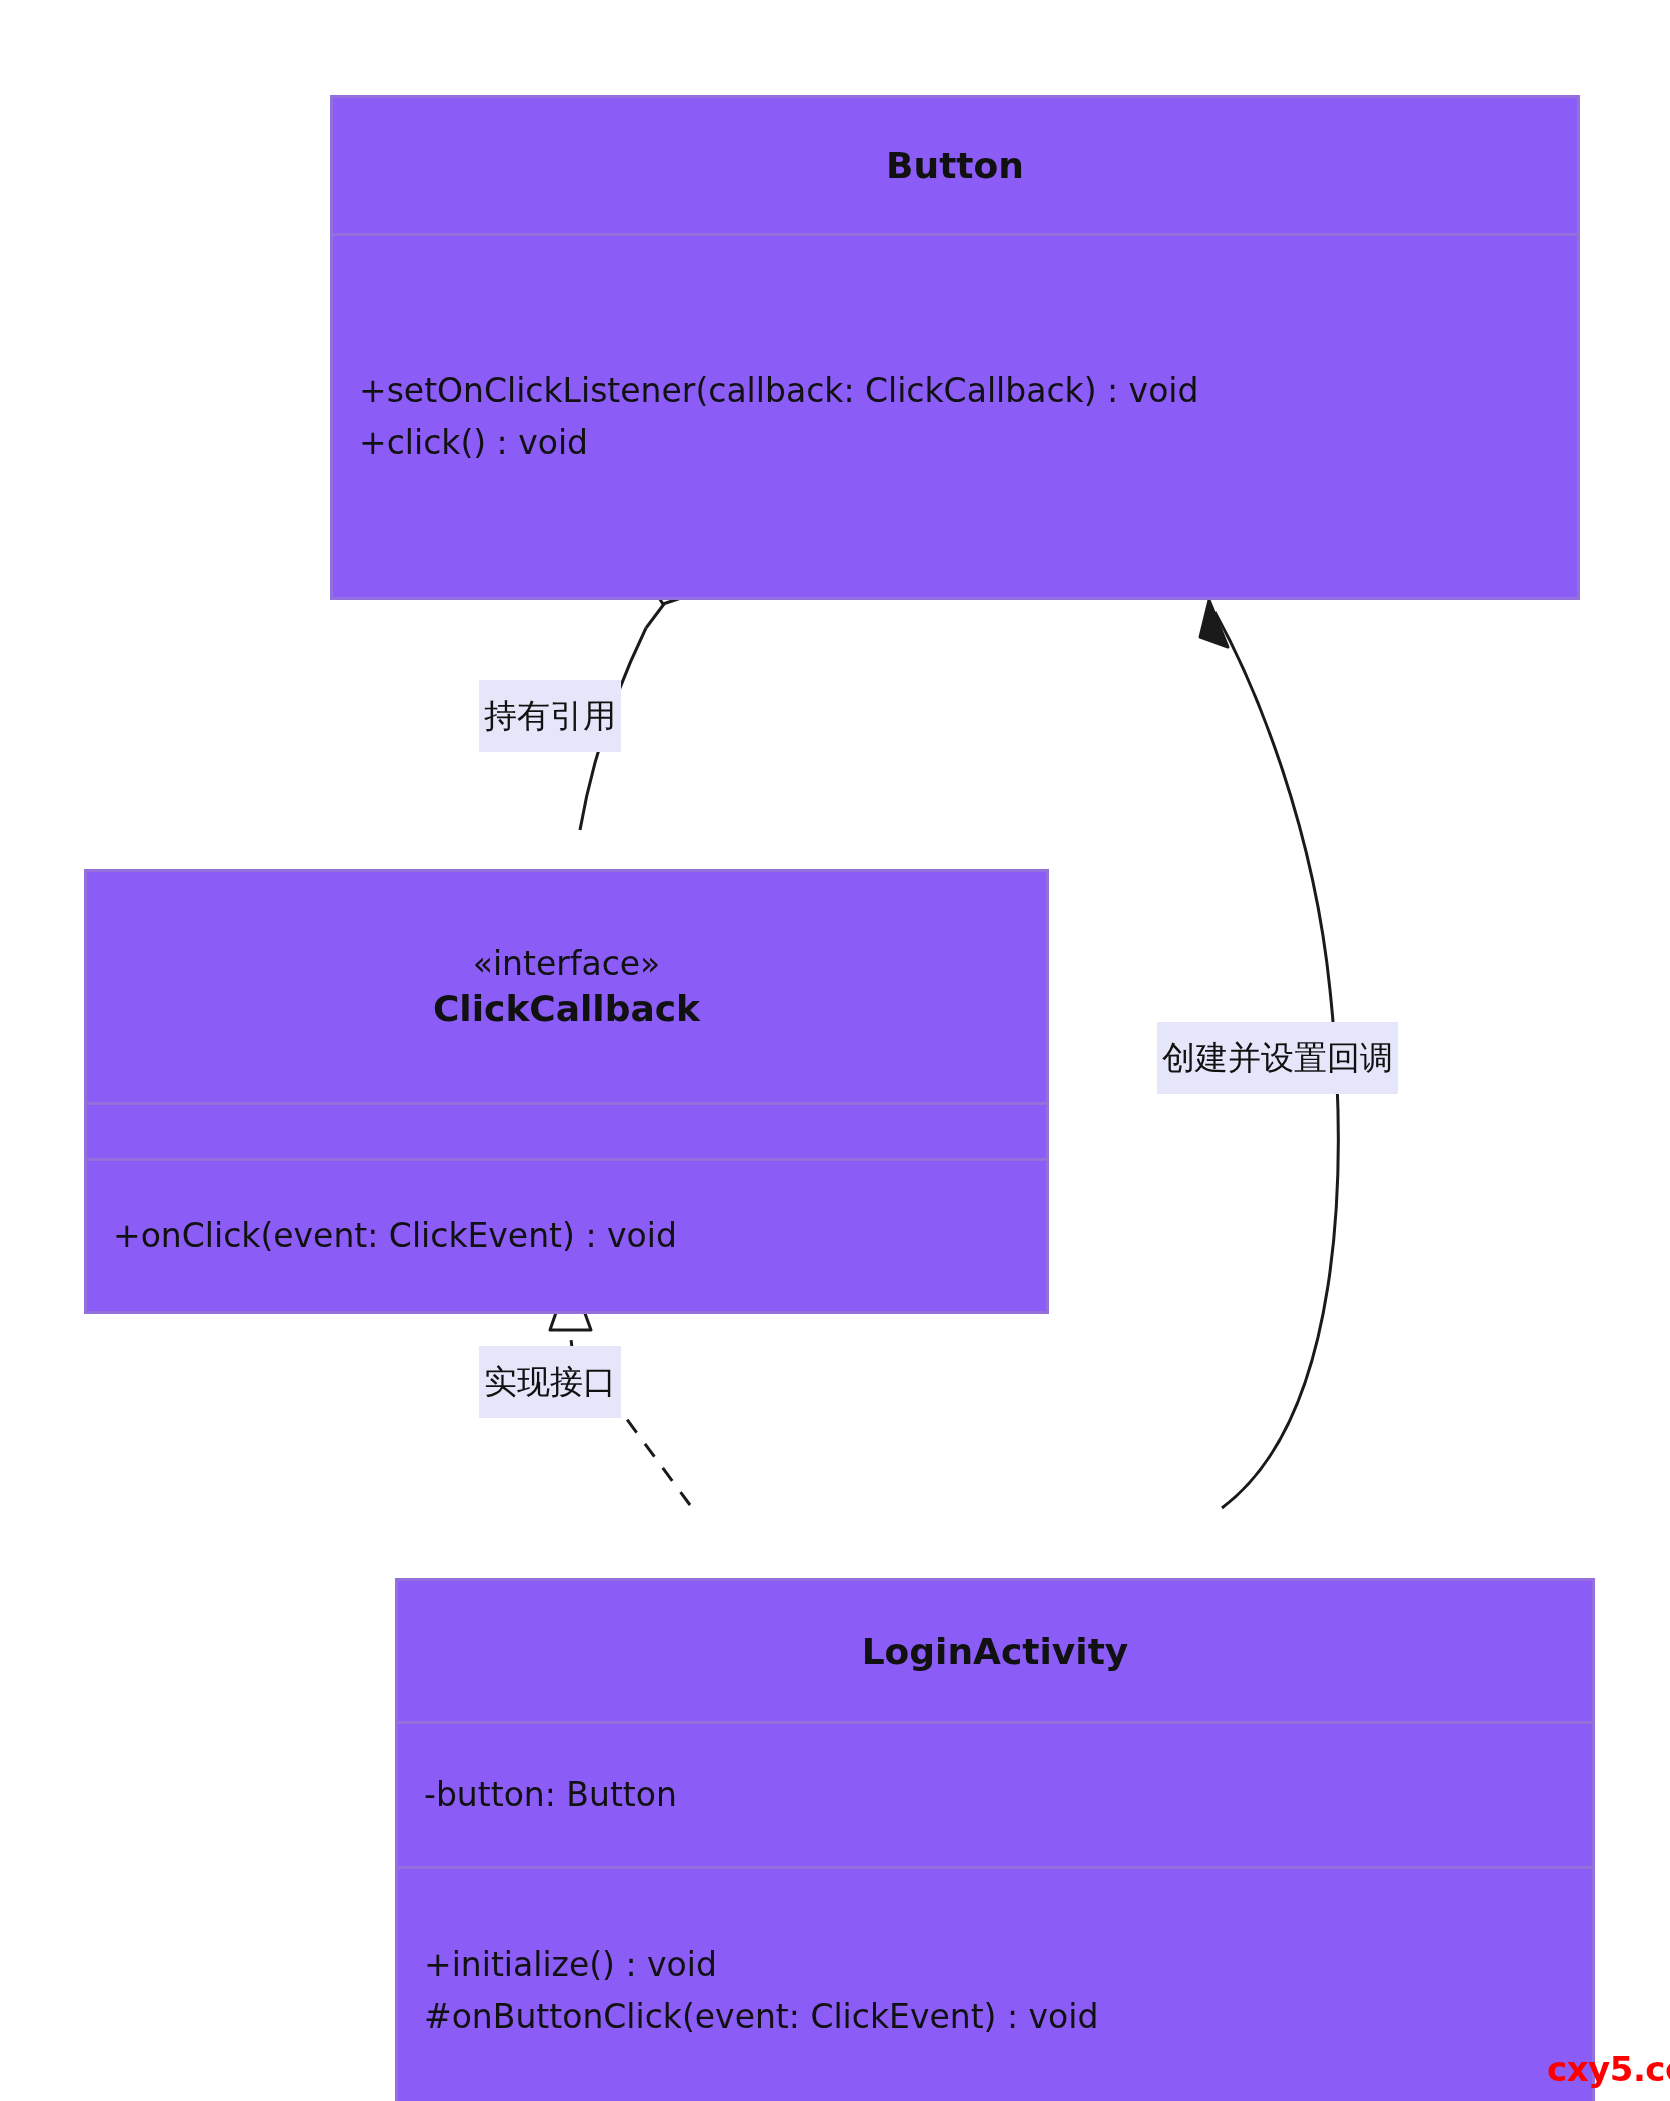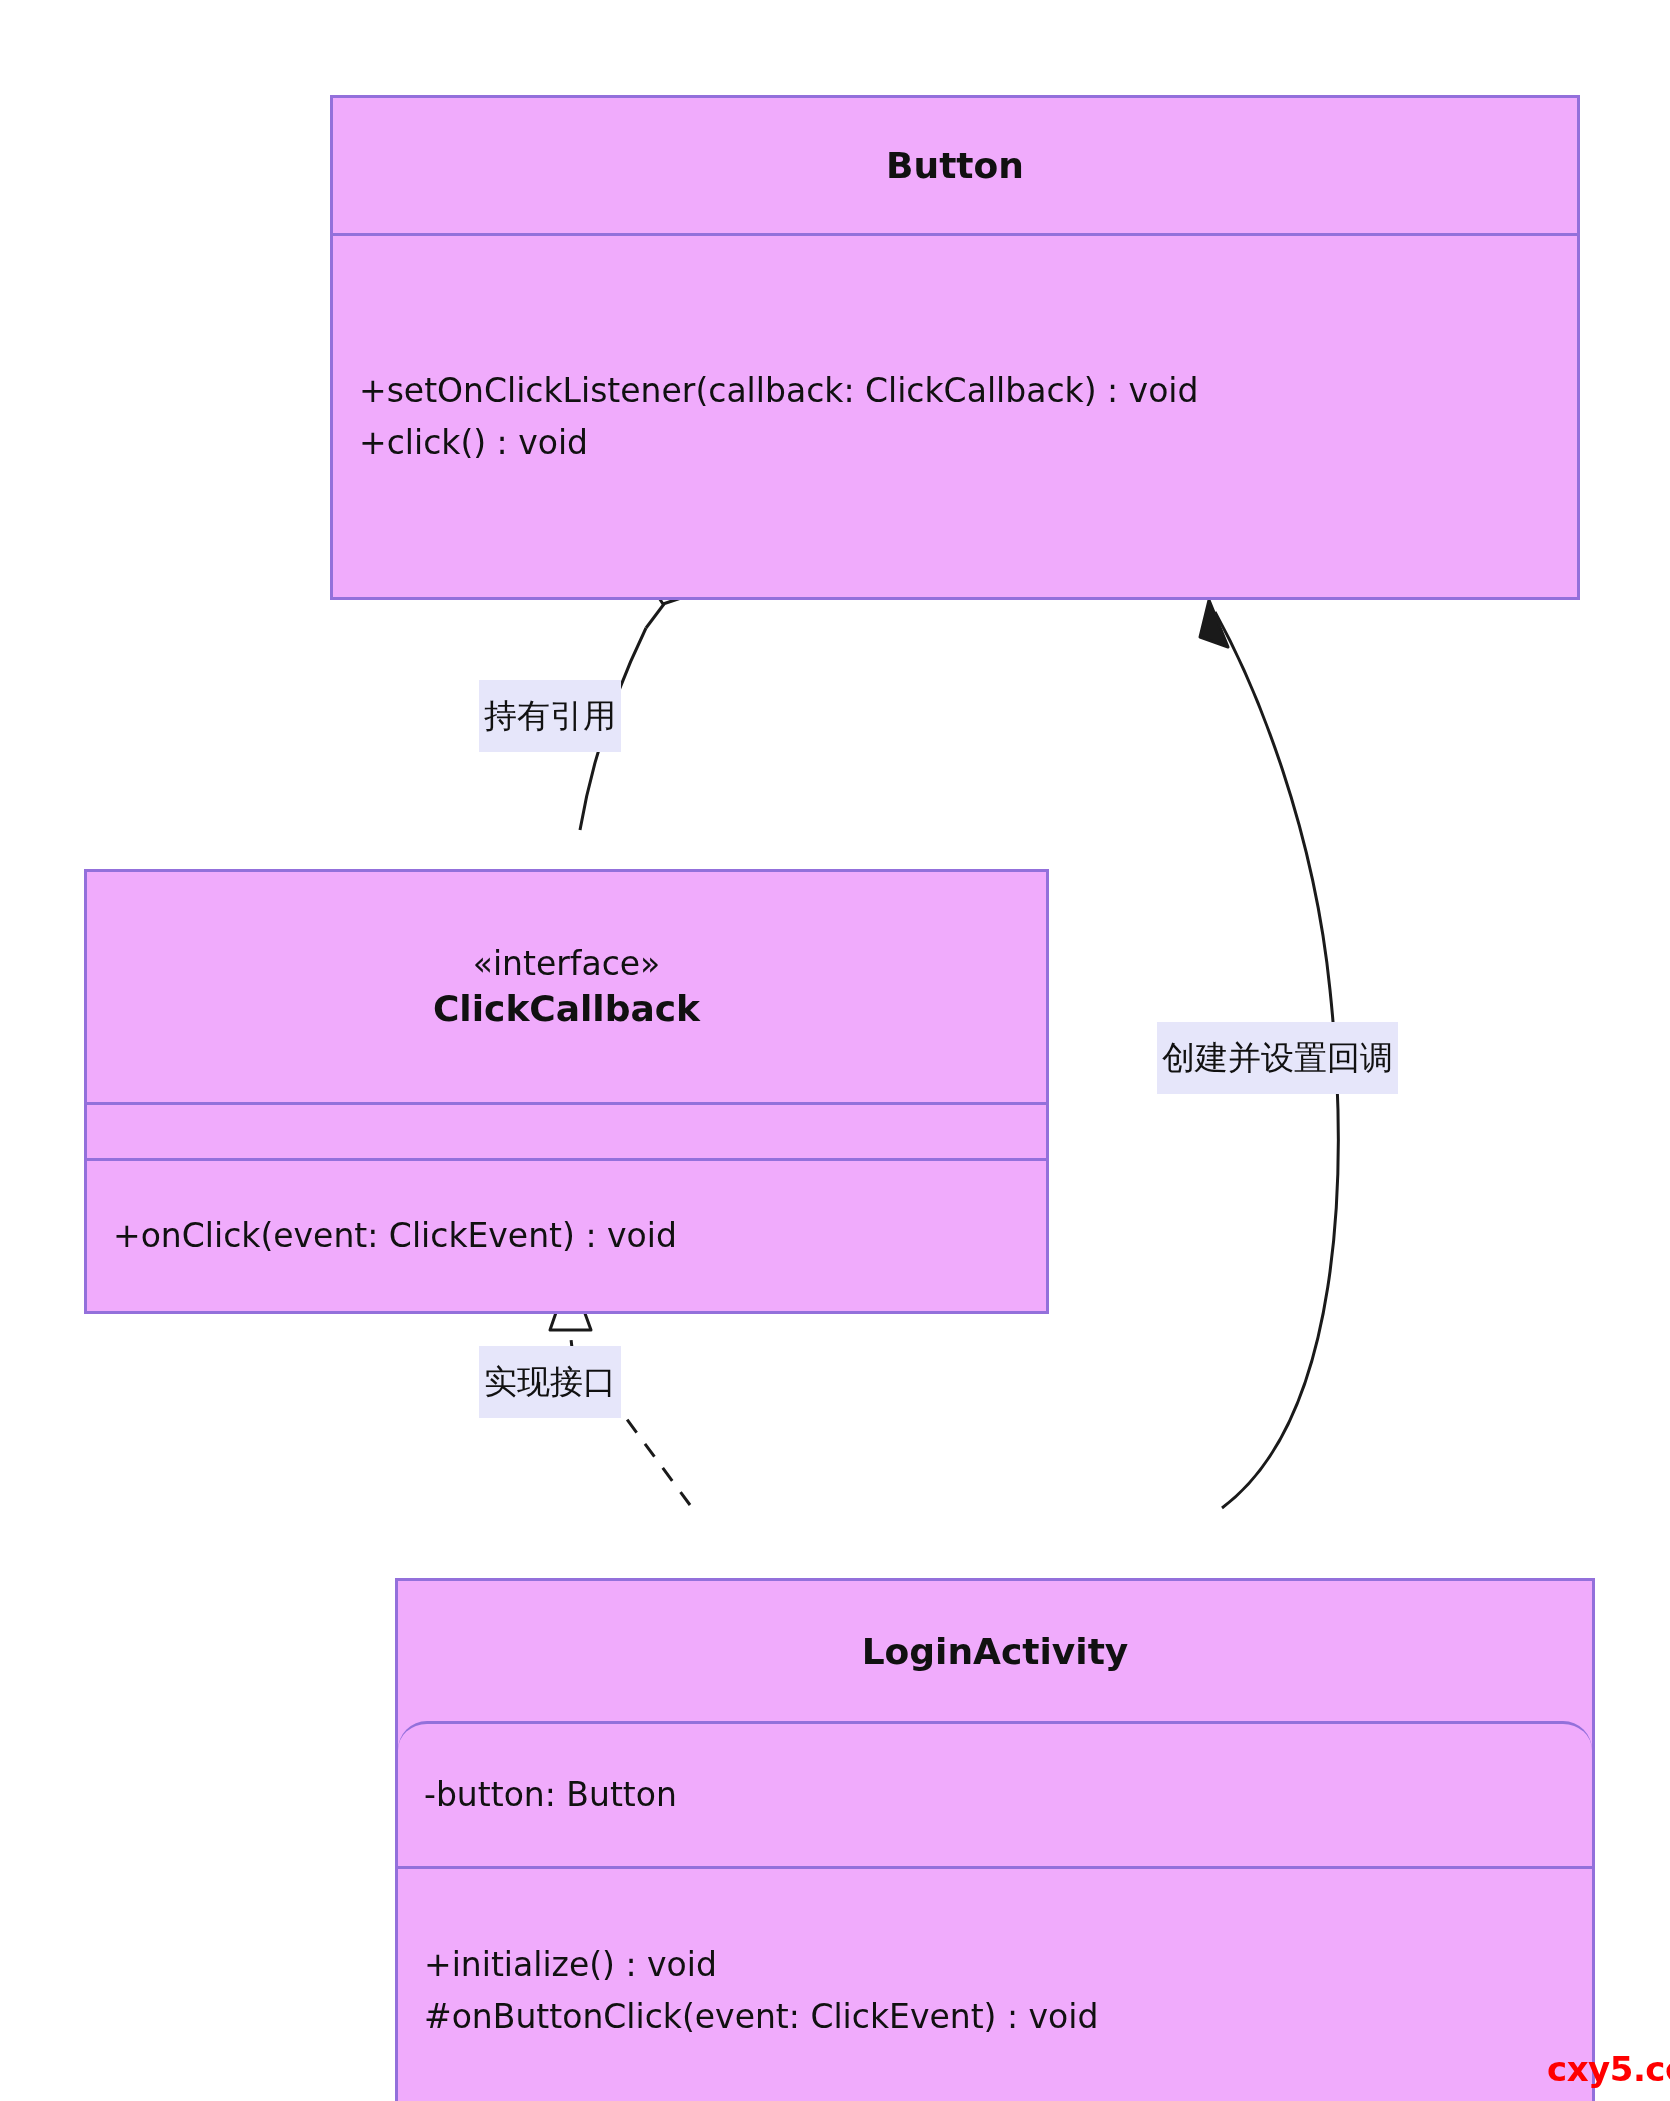--- a/index.html
+++ b/index.html
@@ -27,21 +27,21 @@
     left: 0; top: 0;
     width: 1670px;
     height: 2101px;
     pointer-events: none;
   }
 
   
   .uml-class {
     position: absolute;
     box-sizing: border-box;
-    background: #f0abfc;
+    background: #8b5cf6;
     border: 3px solid #9370DB;
     display: flex;
     flex-direction: column;
   }
   .uml-compartment {
     box-sizing: border-box;
     display: flex;
     flex-direction: column;
     justify-content: center;
   }
@@ -139,21 +139,21 @@
     <div class="uml-compartment compartment-body" style="height:56px;"></div>
     <div class="uml-compartment compartment-body" style="flex:1;">
       <div class="member-line">+onClick(event: ClickEvent) : void</div>
     </div>
   </div>
 
   <div class="uml-class" style="left:395px; top:1578px; width:1200px; height:537px;">
     <div class="uml-compartment compartment-title" style="height:140px;">
       <div class="class-name">LoginActivity</div>
     </div>
-    <div class="uml-compartment compartment-body" style="height:145px;border-radius:29px;">
+    <div class="uml-compartment compartment-body" style="height:145px;">
       <div class="member-line">-button: Button</div>
     </div>
     <div class="uml-compartment compartment-body" style="flex:1;">
       <div class="member-line">+initialize() : void</div>
       <div class="member-line">#onButtonClick(event: ClickEvent) : void</div>
     </div>
   </div>
 
   <div class="edge-label" style="left:479px; top:680px;">持有引用</div>
 

